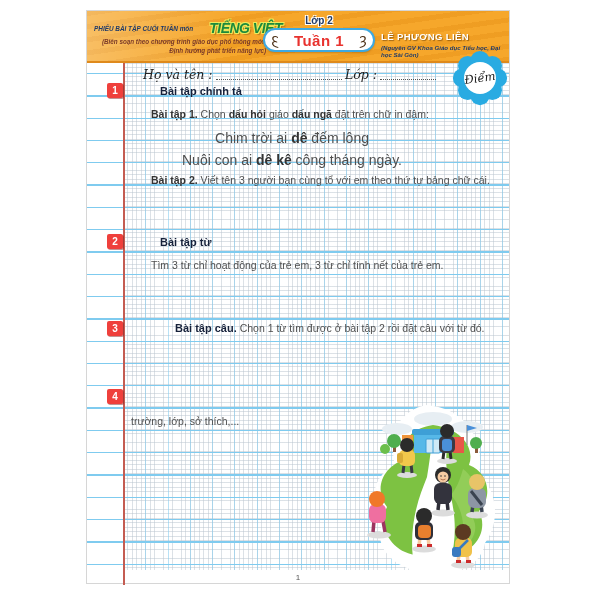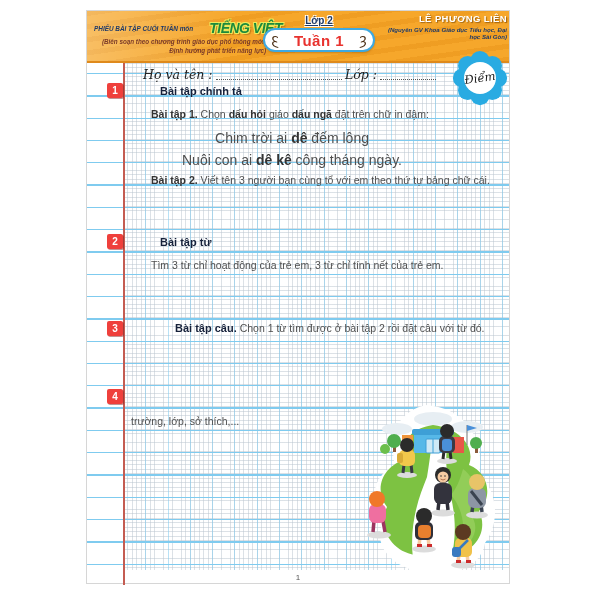--- a/index.html
+++ b/index.html
@@ -16,28 +16,28 @@
       #f6a72b;}
   .h-left{position:absolute;left:7px;top:9px;width:172px;}
   .h-series-row{display:flex;align-items:center;gap:16px;white-space:nowrap;}
   .h-series{color:#1f3a68;font-size:6.4px;font-weight:bold;font-style:italic;}
   .h-subject{color:#1c8a3c;font-size:14px;font-weight:bold;font-style:italic;letter-spacing:-0.5px;
     text-shadow:-1px -1px 0 #ede95a,1px -1px 0 #ede95a,-1px 1px 0 #ede95a,1px 1px 0 #ede95a,2px 2px 1px rgba(90,60,0,.35);}
   .h-sub{margin-top:2px;font-size:6.3px;font-style:italic;font-weight:bold;color:#7a3a28;
     text-align:right;line-height:1.4;}
   .h-center{position:absolute;left:176px;top:4px;width:112px;text-align:center;}
   .h-grade{font-size:10px;font-weight:bold;color:#1f3a68;
-    text-shadow:-1px -1px 0 #fff,1px -1px 0 #fff,-1px 1px 0 #fff,1px 1px 0 #fff;text-decoration:underline;}
+    text-shadow:-1px -1px 0 #fff,1px -1px 0 #fff,-1px 1px 0 #fff,1px 1px 0 #fff;}
   .h-pill{margin-top:2px;height:24px;border:2.5px solid #3fa9e0;border-radius:14px;background:#fff;
     display:flex;align-items:center;justify-content:space-between;padding:0 6px;box-sizing:border-box;
     box-shadow:0 1px 2px rgba(120,70,0,.35);}
   .h-orn{font-size:13px;color:#4a2e14;line-height:1;font-family:"DejaVu Sans", sans-serif;}
   .h-orn.flip{transform:scaleX(-1);}
   .h-week{color:#e8322e;font-weight:bold;font-size:15px;letter-spacing:.5px;}
-  .h-right{position:absolute;left:294px;top:2px;width:126px;text-align:right;}
+  .h-right{position:absolute;left:294px;top:20px;width:126px;text-align:left;}
   .h-author{color:#fff;font-weight:bold;font-size:9.5px;letter-spacing:.4px;
     text-shadow:1px 1px 1px rgba(90,50,0,.55);}
   .h-author-note{margin-top:2px;color:#1f3a68;font-size:6.1px;font-style:italic;font-weight:bold;}
   
   .paper{position:absolute;left:0;top:52px;width:100%;height:522px;overflow:hidden;}
   .gridarea{position:absolute;left:36px;top:0;right:0;height:507px;background:
     repeating-linear-gradient(to right, rgba(128,202,238,.55) 0 1px, transparent 1px 22.3px),
     repeating-linear-gradient(to bottom, rgba(185,196,206,.5) 0 .8px, transparent .8px 4.46px),
     repeating-linear-gradient(to right, rgba(185,196,206,.5) 0 .8px, transparent .8px 4.46px);}
   .rulings{position:absolute;left:0;top:10px;width:100%;height:498px;background:

